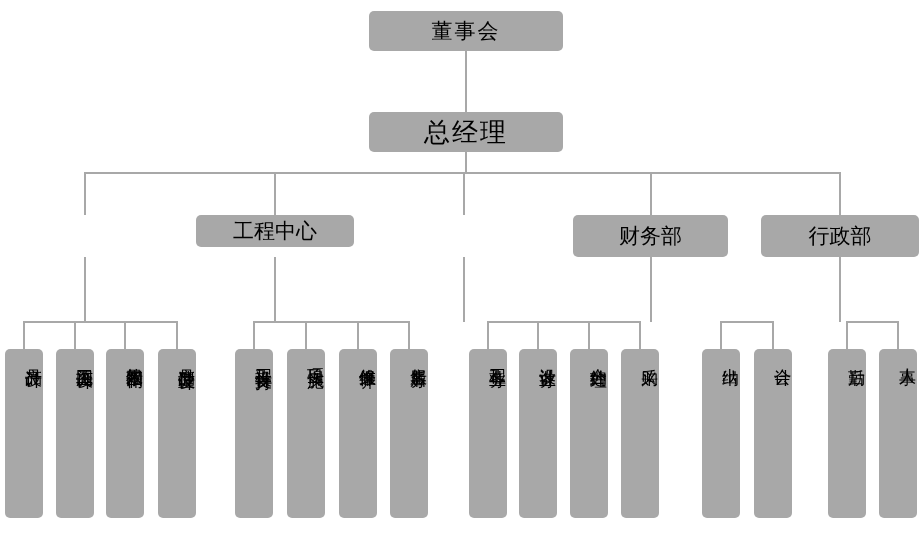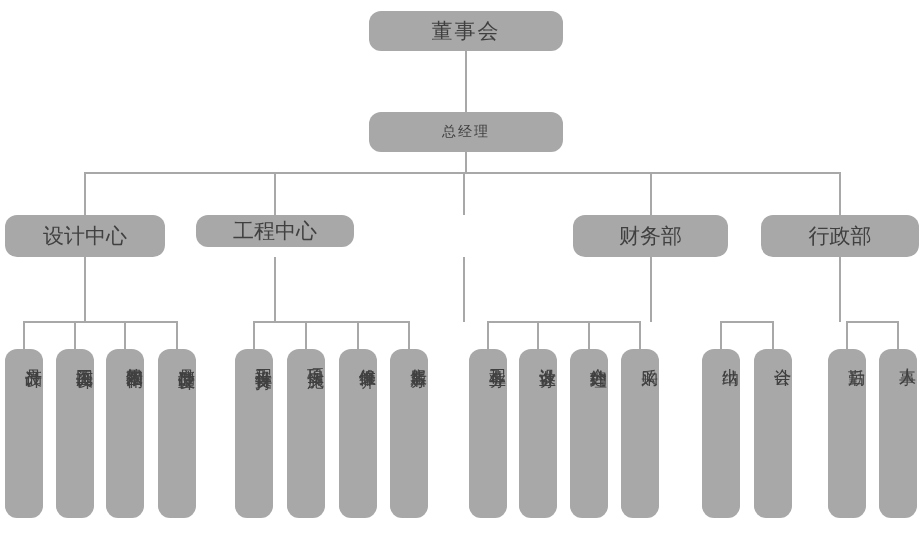--- a/index.html
+++ b/index.html
@@ -13,35 +13,35 @@
   #chart-root {
     position: relative;
     width: 924px;
     height: 535px;
     background: #ffffff;
     overflow: hidden;
   }
   .node {
     position: absolute;
     background: #a8a8a8;
-    color: #404040;
-    border-radius: 12px;
+    color: #000000;
+    border-radius: 5px;
     box-sizing: border-box;
     display: flex;
     align-items: center;
     justify-content: center;
     text-align: center;
     letter-spacing: 2px;
     user-select: none;
   }
   .node.root {
     font-size: 21px;
   }
   .node.level1 {
-    font-size: 14px;
+    font-size: 26px;
     text-align: center;
   }
   .node.level2 {
     font-size: 21px;
     letter-spacing: 0px;
   }
   .node.leaf {
     font-size: 17px;
     letter-spacing: 0px;
     align-items: flex-start;
@@ -86,23 +86,20 @@
 
   <div class="conn v" style="left:465px; top:152px; height:21px;"></div>
   <div class="conn h" style="left:84px; top:172px; width:757px;"></div>
 
   <div class="conn v" style="left:84px; top:172px; height:43px;"></div>
   <div class="conn v" style="left:274px; top:172px; height:43px;"></div>
   <div class="conn v" style="left:463px; top:172px; height:43px;"></div>
   <div class="conn v" style="left:650px; top:172px; height:43px;"></div>
   <div class="conn v" style="left:839px; top:172px; height:43px;"></div>
 
-  <div class="node level2" style="left:5px; top:215px; width:160px; height:42px;">
-    <span>设计中心</span>
-  </div>
   <div class="node level2" style="left:196px; top:215px; width:158px; height:32px;">
     <span>工程中心</span>
   </div>
   <div class="node level2" style="left:573px; top:215px; width:155px; height:42px;">
     <span>财务部</span>
   </div>
   <div class="node level2" style="left:761px; top:215px; width:158px; height:42px;">
     <span>行政部</span>
   </div>
 

